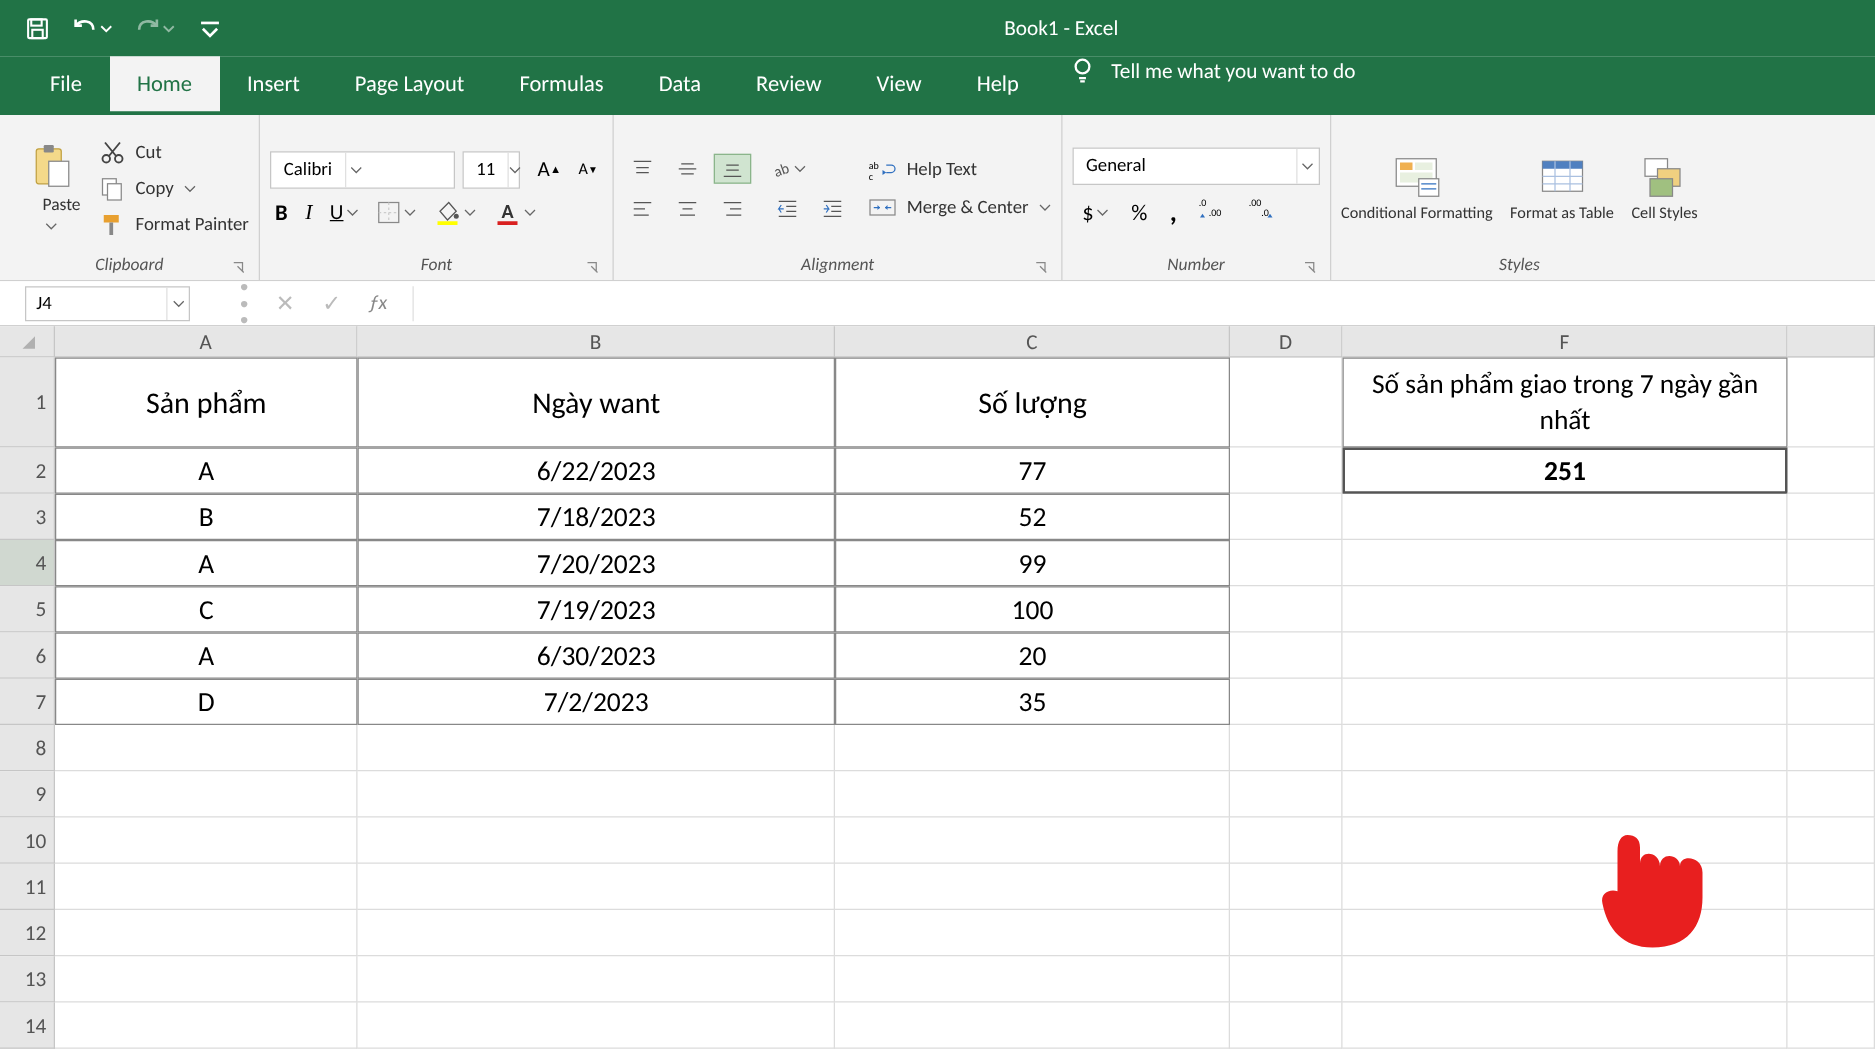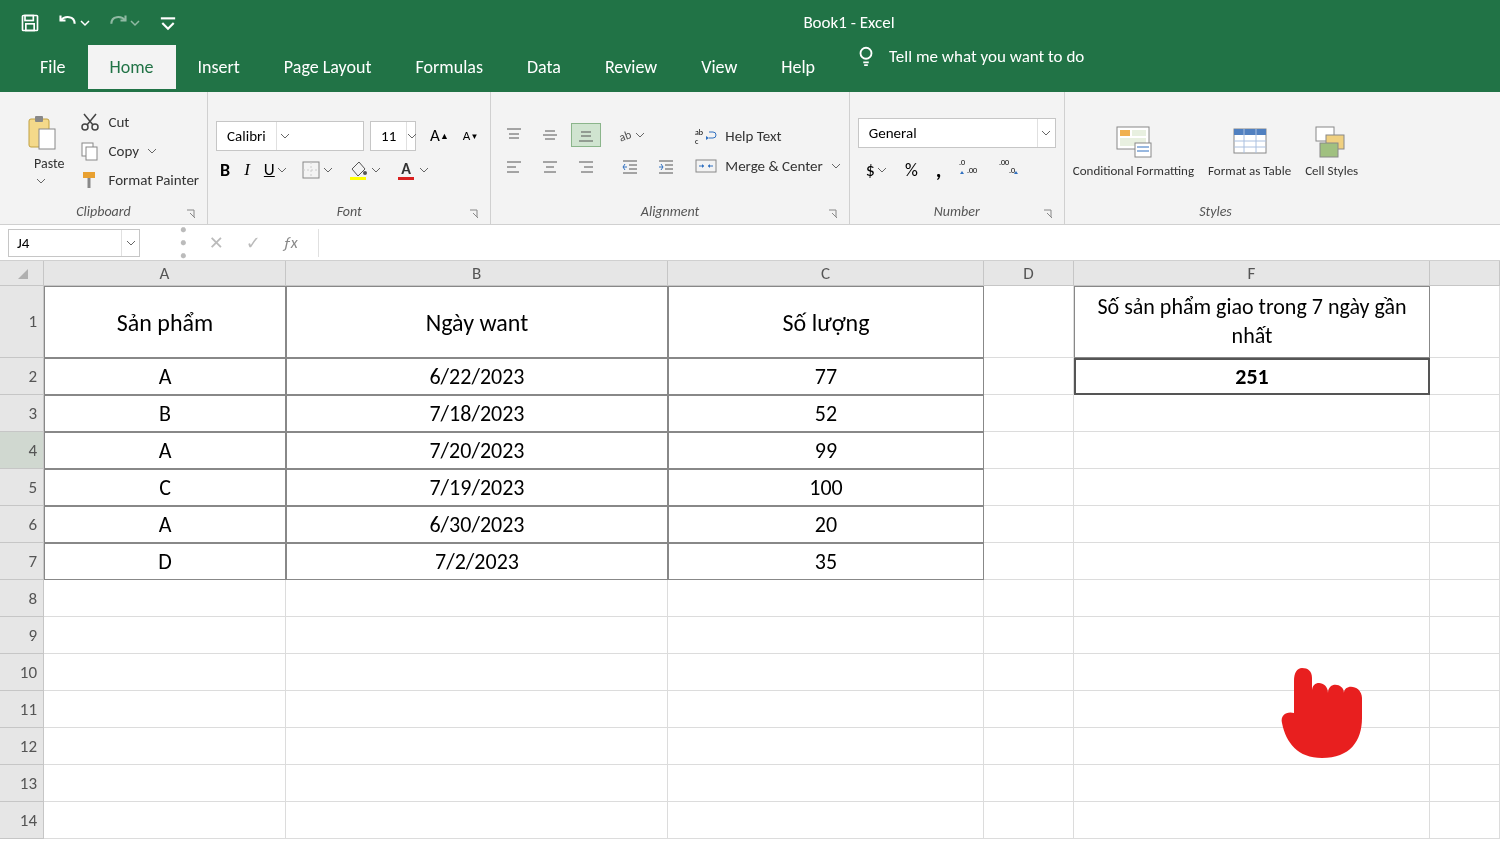--- a/index.html
+++ b/index.html
@@ -68,21 +68,21 @@
 .num-combo { width: 198px; }
 .num-row { display: flex; align-items: center; gap: 18px; padding: 0 8px; font-size: 18px; }
 
 
 .styles-body { display: flex; gap: 14px; }
 .style-btn { display: flex; flex-direction: column; align-items: center; gap: 4px; font-size: 13px; color: #333; text-align: center; }
 .style-btn svg { width: 40px; height: 36px; }
 
 
 .formula-bar { height: 36px; display: flex; align-items: center; border-bottom: 1px solid #d0d0d0; background: #fff; }
-.name-box { width: 132px; height: 28px; margin-left: 8px; display: flex; align-items: center; border: 1px solid #c6c6c6; }
+.name-box { width: 132px; height: 28px; margin-left: 20px; display: flex; align-items: center; border: 1px solid #c6c6c6; }
 .name-txt { flex: 1; padding: 0 8px; font-size: 15px; }
 .name-dd { width: 18px; display: flex; align-items: center; justify-content: center; border-left: 1px solid #e0e0e0; height: 100%; }
 .fb-btns { display: flex; align-items: center; gap: 22px; padding: 0 20px 0 40px; color: #bbb; }
 .fx { font-style: italic; color: #888; font-size: 16px; }
 .formula-input { flex: 1; height: 28px; border-left: 1px solid #e0e0e0; padding: 0 8px; }
 
 
 .sheet { position: relative; }
 .col-headers { display: flex; height: 25px; }
 .row-hdr-spacer { width: 44px; background: #e6e6e6; border-right: 1px solid #c6c6c6; border-bottom: 1px solid #c6c6c6; display:flex; align-items:center; justify-content:center; }

